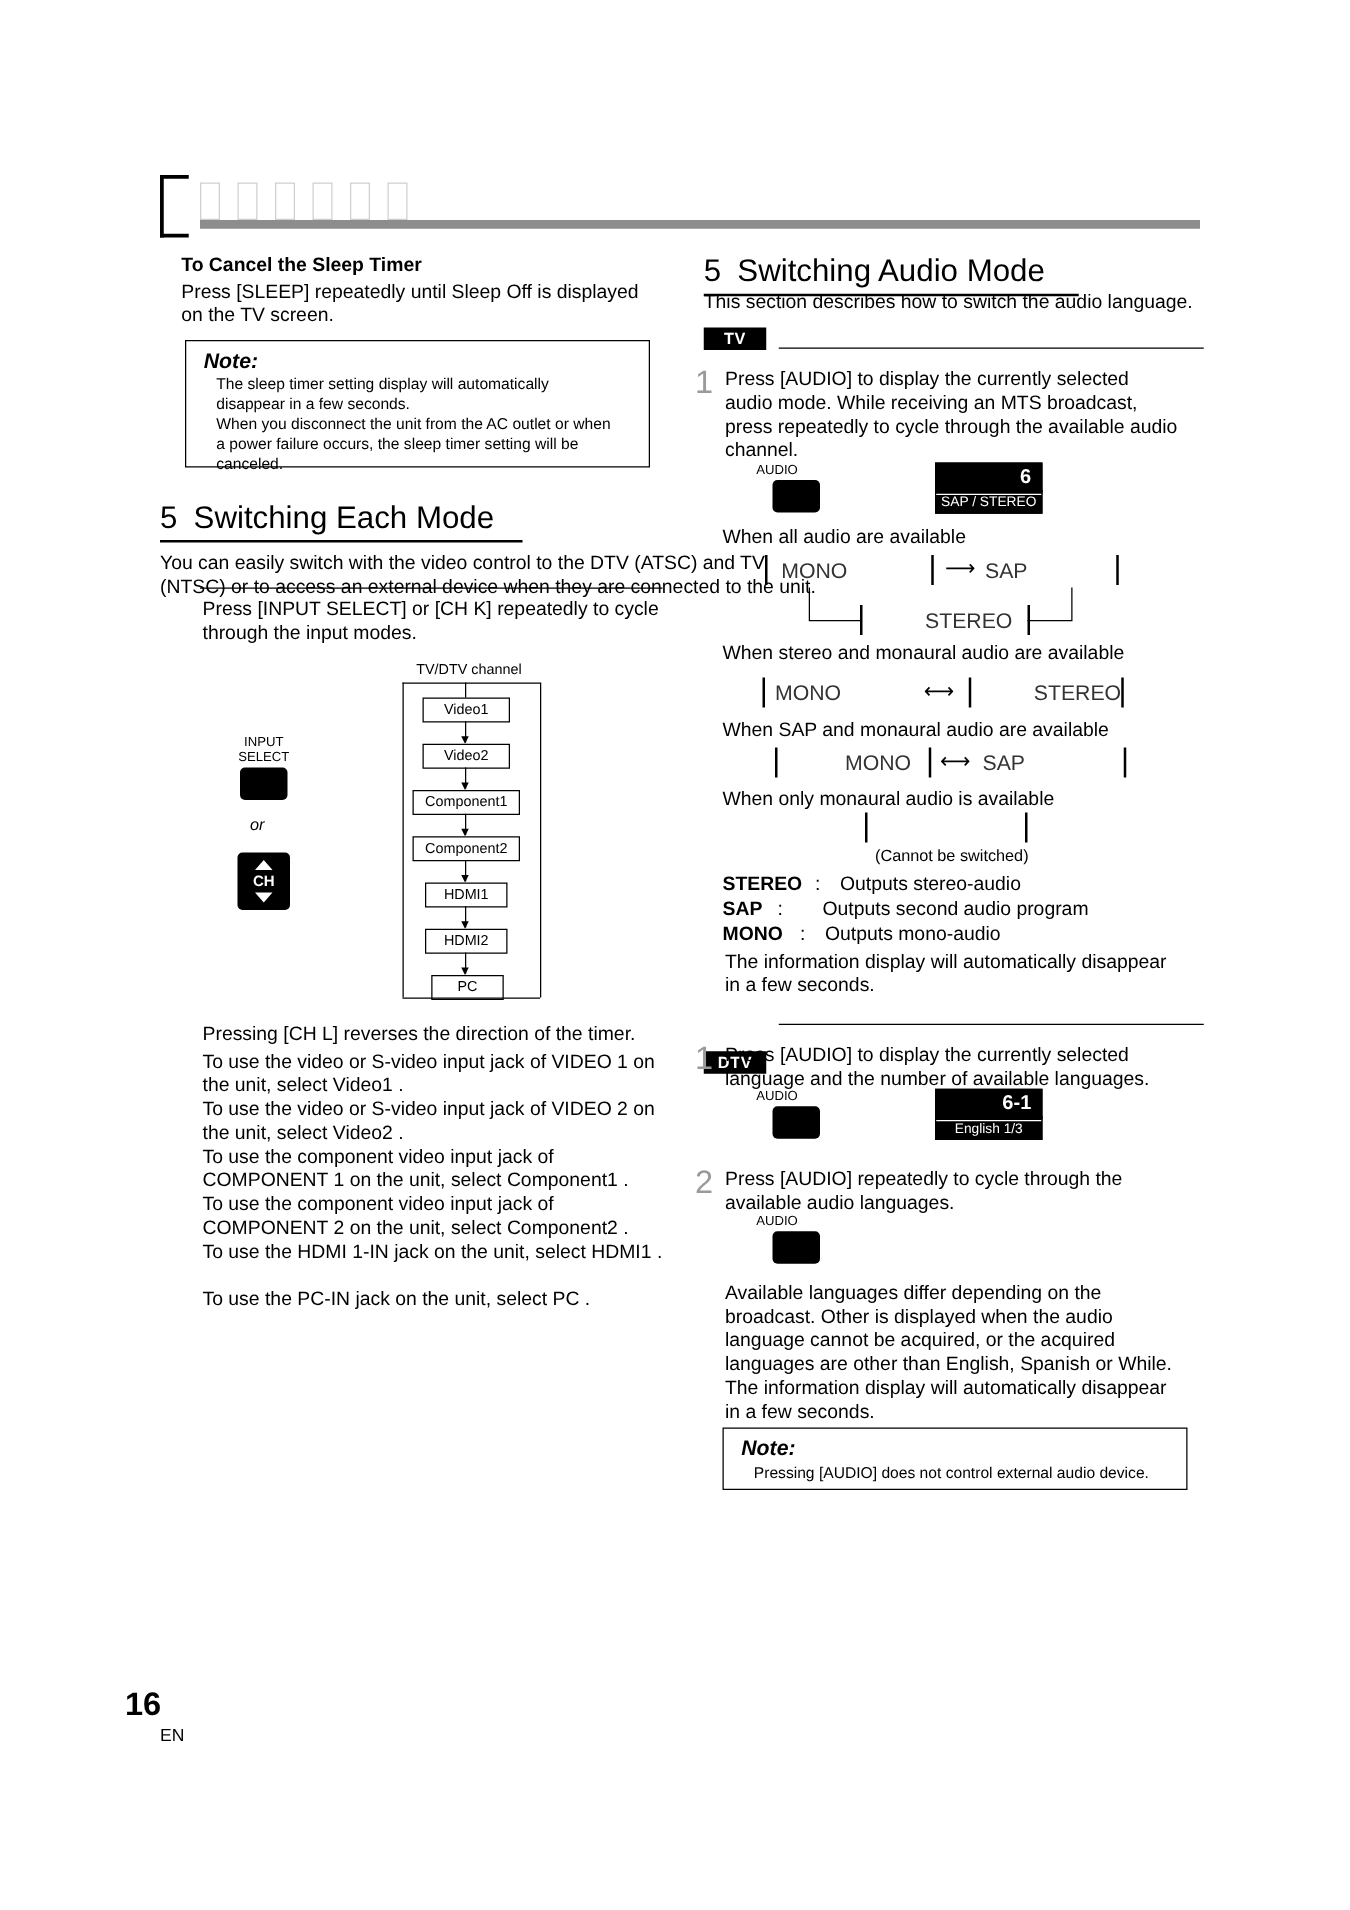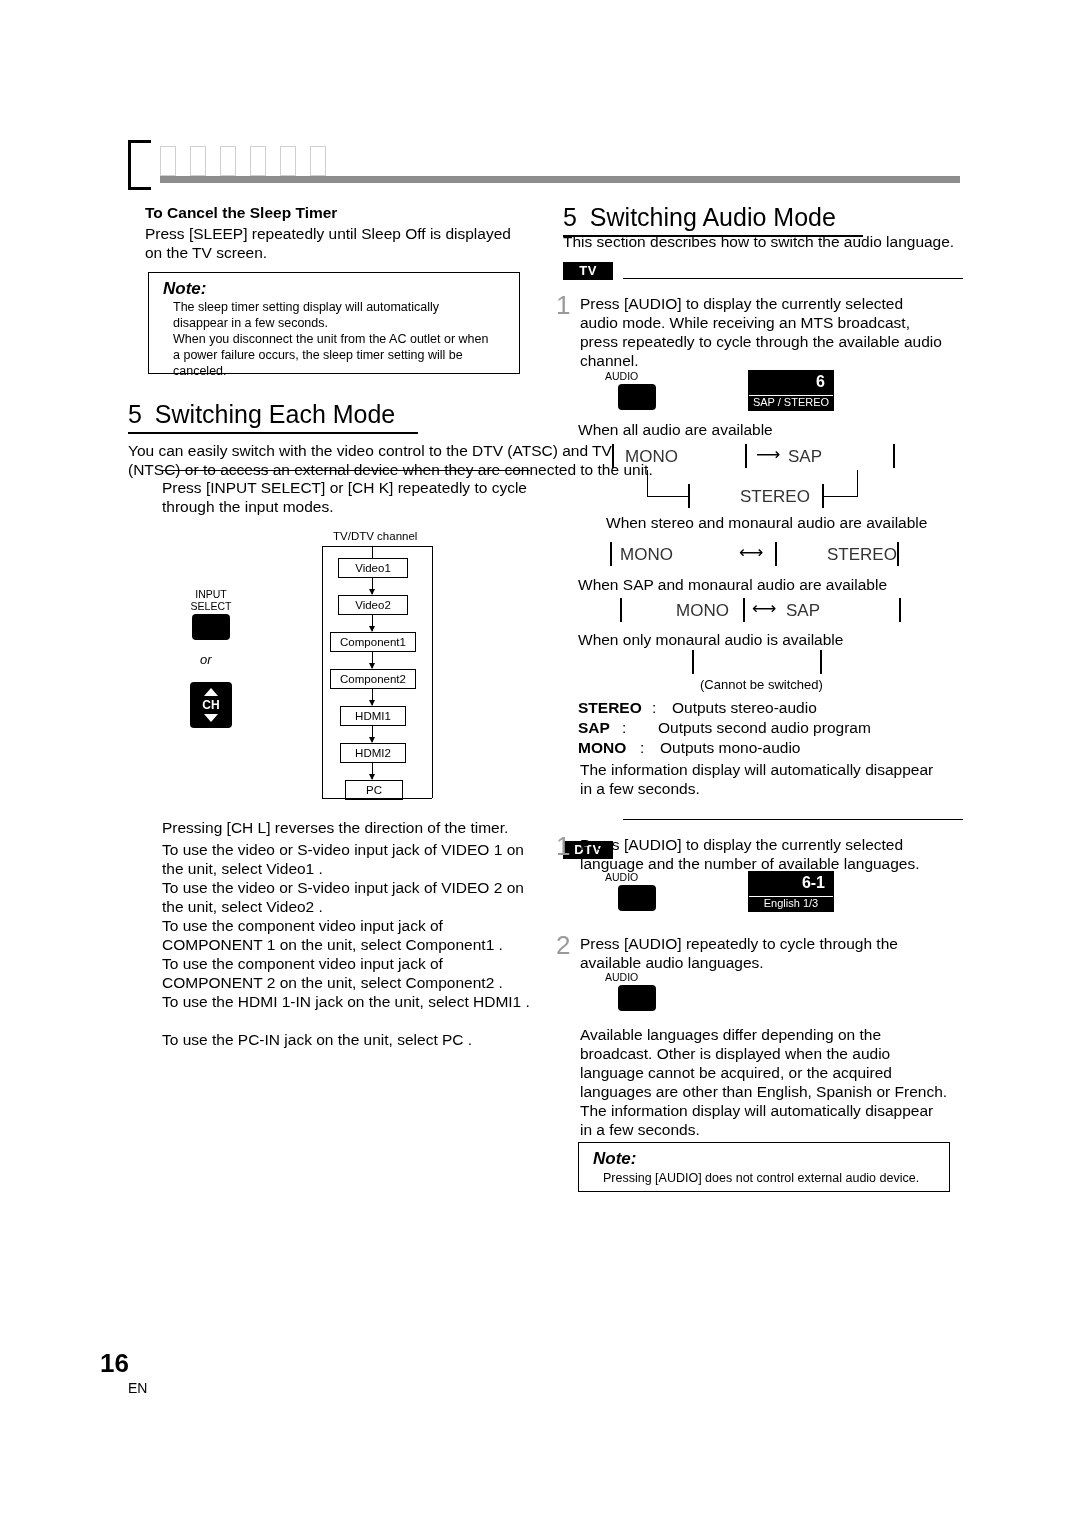--- a/index.html
+++ b/index.html
@@ -172,21 +172,21 @@
   <div class="abox" style="left:788px;top:447px;">SAP</div>
   <div class="bar" style="left:893px;top:444px;height:24px;"></div>
   <div class="abox" style="left:740px;top:487px;">STEREO</div>
   <div class="bar" style="left:688px;top:484px;height:24px;"></div>
   <div class="bar" style="left:822px;top:484px;height:24px;"></div>
   <div class="fline" style="left:647px;top:470px;width:1px;height:26px;"></div>
   <div class="fline" style="left:647px;top:496px;width:42px;height:1px;"></div>
   <div class="fline" style="left:822px;top:496px;width:36px;height:1px;"></div>
   <div class="fline" style="left:857px;top:470px;width:1px;height:26px;"></div>
 
-  <div class="t" style="left:578px;top:513px;margin-left:28px;">When stereo and monaural audio are available</div>
+  <div class="t" style="left:578px;top:513px;">When stereo and monaural audio are available</div>
   <div class="abox" style="left:620px;top:545px;">MONO</div>
   <div class="bar" style="left:610px;top:542px;height:24px;"></div>
   <div class="bar" style="left:775px;top:542px;height:24px;"></div>
   <div class="arr-lr" style="left:739px;top:542px;">⟷</div>
   <div class="abox" style="left:827px;top:545px;">STEREO</div>
   <div class="bar" style="left:897px;top:542px;height:24px;"></div>
 
   <div class="t" style="left:578px;top:575px;">When SAP and monaural audio are available</div>
   <div class="abox" style="left:676px;top:601px;">MONO</div>
   <div class="bar" style="left:620px;top:598px;height:24px;"></div>
@@ -235,21 +235,21 @@
   <div class="stepnum" style="left:556px;top:930px;">2</div>
   <div class="t" style="left:580px;top:934px;">Press [AUDIO] repeatedly to cycle through the</div>
   <div class="t" style="left:580px;top:953px;">available audio languages.</div>
 
   <div class="keylbl" style="left:605px;top:971px;width:66px;text-align:left;">AUDIO</div>
   <div class="keyblk" style="left:618px;top:985px;width:38px;height:26px;"></div>
 
   <div class="t" style="left:580px;top:1025px;">Available languages differ depending on the</div>
   <div class="t" style="left:580px;top:1044px;">broadcast.  Other  is displayed when the audio</div>
   <div class="t" style="left:580px;top:1063px;">language cannot be acquired, or the acquired</div>
-  <div class="t" style="left:580px;top:1082px;">languages are other than English, Spanish or French.</div>
+  <div class="t" style="left:580px;top:1082px;">languages are other than English, Spanish or While.</div>
   <div class="t" style="left:580px;top:1101px;">The information display will automatically disappear</div>
   <div class="t" style="left:580px;top:1120px;">in a few seconds.</div>
 
   <div class="note" style="left:578px;top:1142px;width:372px;height:50px;">
     <div class="note-title">Note:</div>
     <div class="note-body" style="top:27px;">Pressing [AUDIO] does not control external audio device.</div>
   </div>
 
   <div class="pg">16</div>
   <div class="pgen">EN</div>

